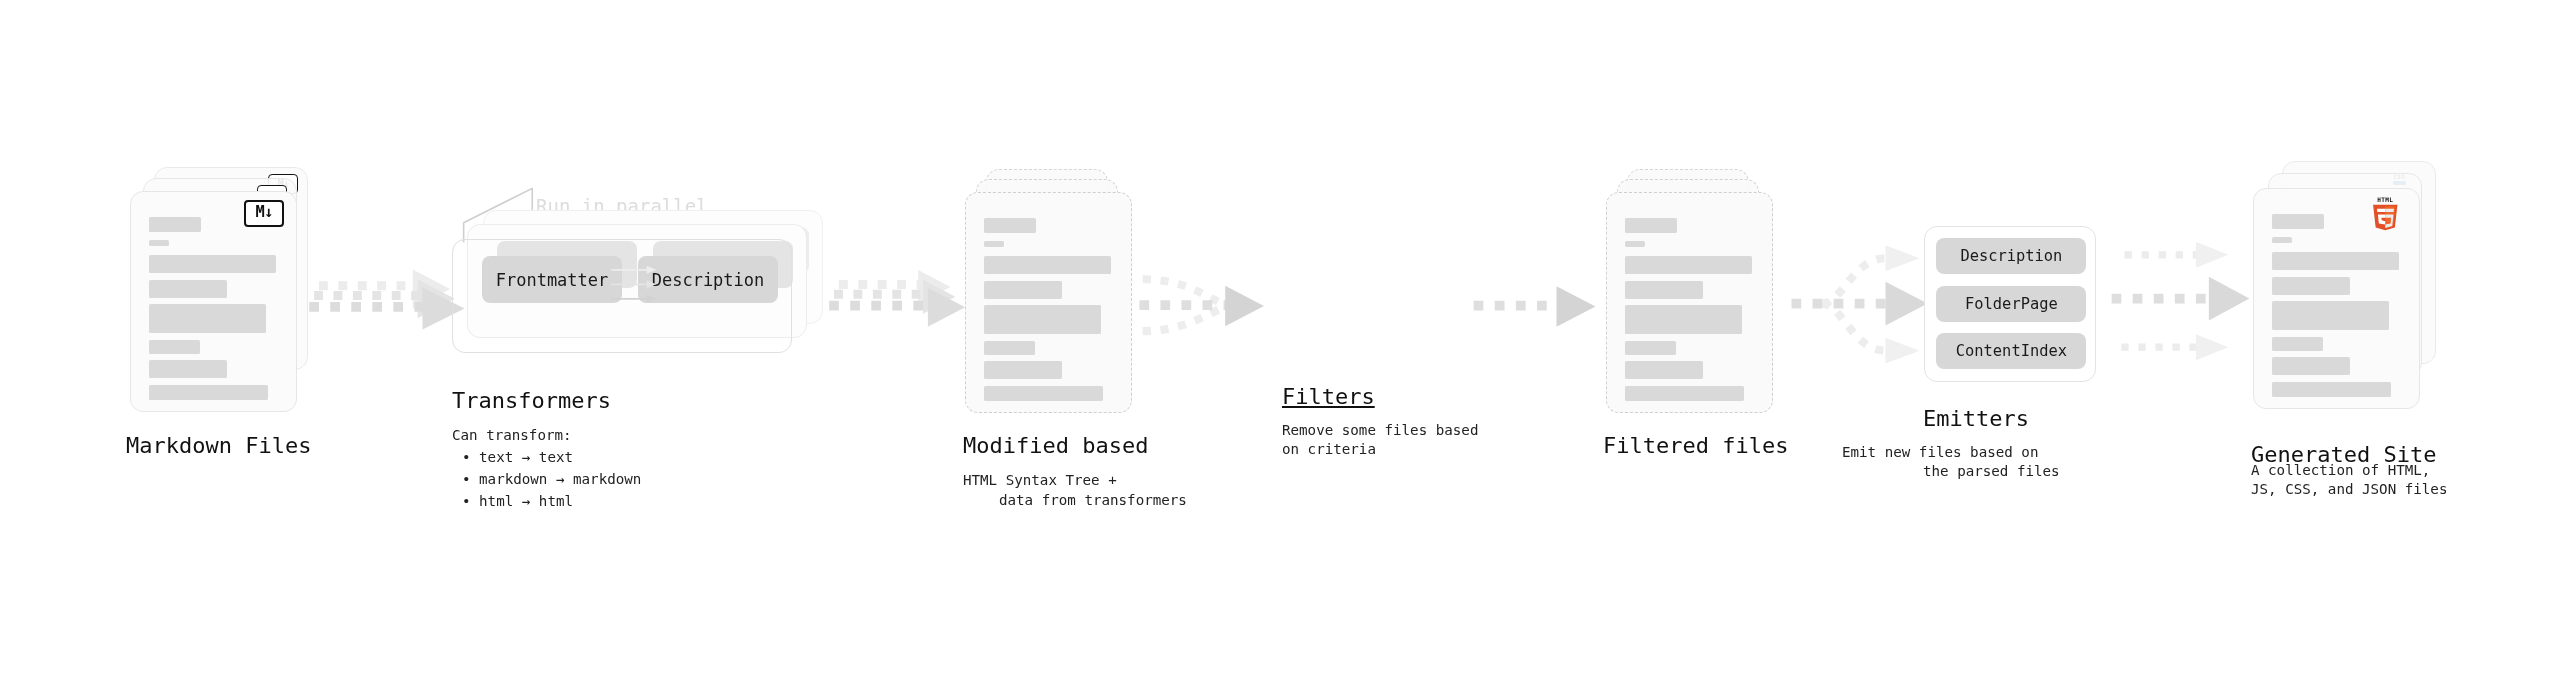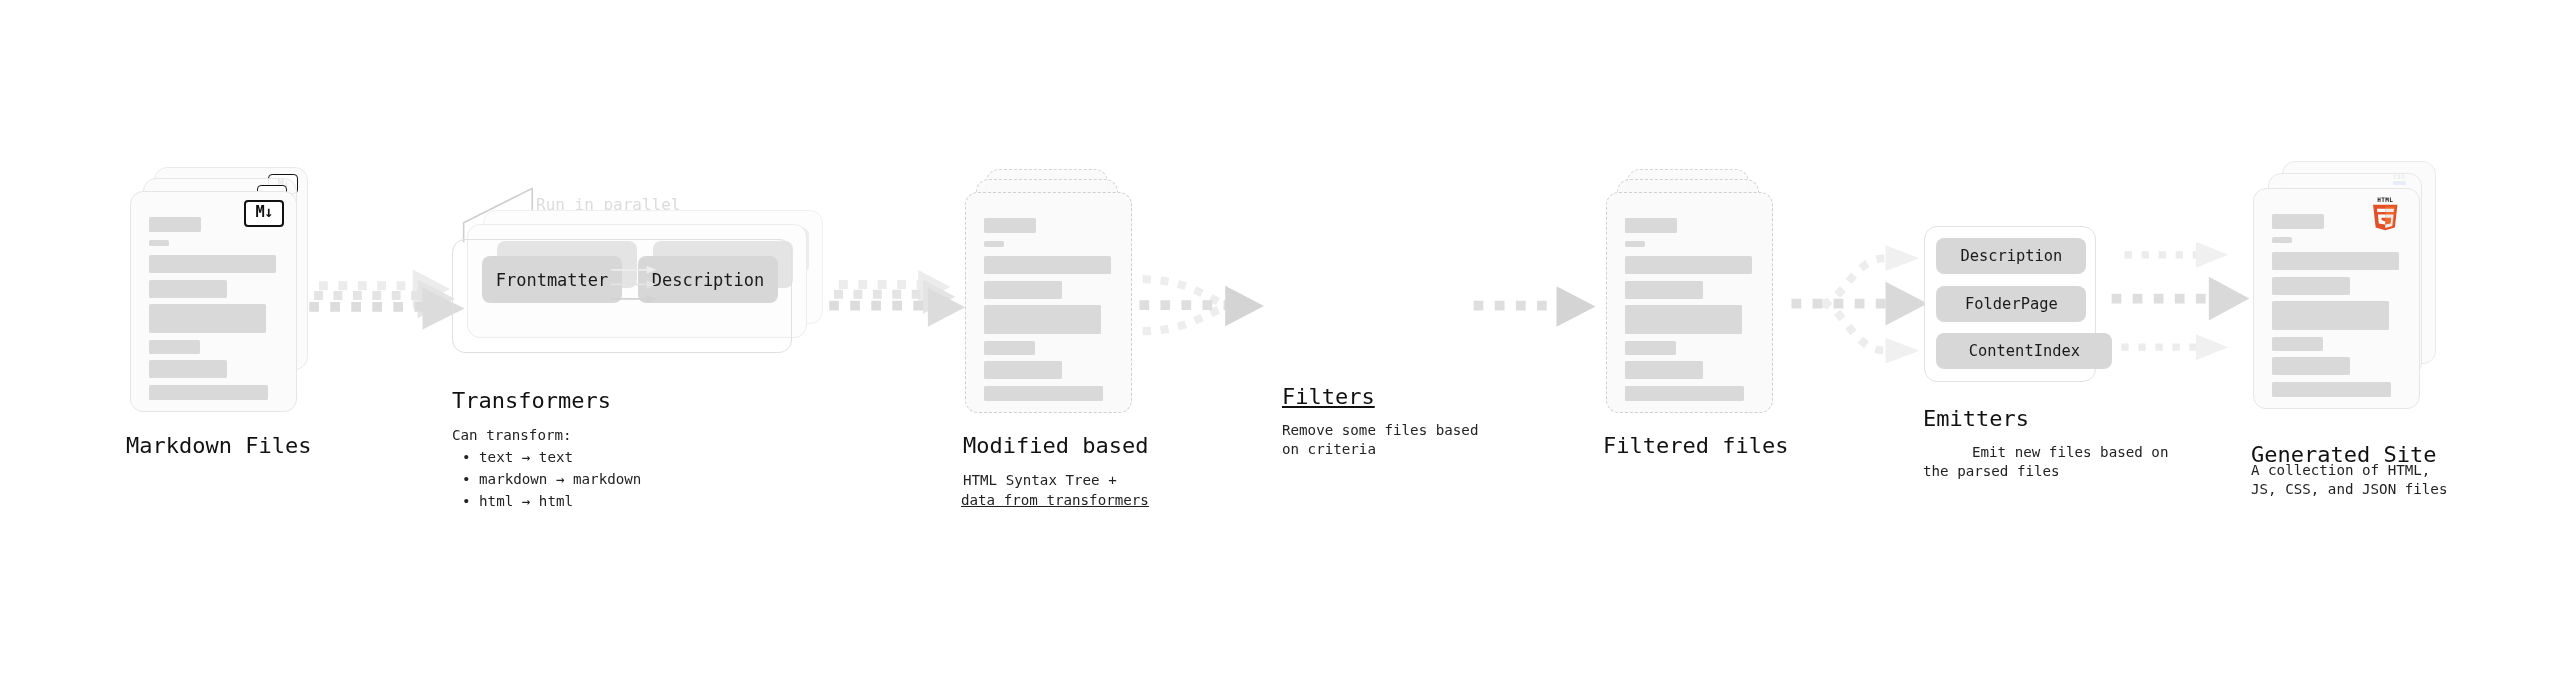--- a/index.html
+++ b/index.html
@@ -89,21 +89,21 @@
   .sub{
     position:absolute;
     font-size:14.2px;
     line-height:19.5px;
     color:#222;
     white-space:pre;
   }
   .sub.list{line-height:18.7px;}
   .note{
     position:absolute;
-    font-size:16px;
+    font-size:19px;
     color:#dcdcdc;
     white-space:nowrap;
   }
 
   svg{display:block;overflow:visible;}
 </style>
 </head>
 <body>
 
 <div id="stage">
@@ -235,21 +235,21 @@
       <div class="skel" style="left:18px;top:88px;width:78px;height:18px;"></div>
       <div class="skel" style="left:18px;top:112px;width:117px;height:29px;"></div>
       <div class="skel" style="left:18px;top:148px;width:51px;height:14px;"></div>
       <div class="skel" style="left:18px;top:168px;width:78px;height:18px;"></div>
       <div class="skel" style="left:18px;top:193px;width:119px;height:14.6px;"></div>
     </div>
   </div>
 
   <div class="title" style="left:963px;top:433px;">Modified based</div>
   <div class="sub" style="left:963px;top:471px;">HTML Syntax Tree +</div>
-  <div class="sub" style="left:961px;top:491px;text-decoration:underline;">data from transformers</div>
+  <div class="sub" style="left:999px;top:491px;">data from transformers</div>
 
   <svg class="abs" style="left:1136px;top:268px;" width="146" height="89" viewBox="0 0 180 110">
     <g fill="none" stroke-width="10" stroke-dasharray="10 12">
       <path d="M8 14 C 60 14, 84 34, 110 46" stroke="#ededed"></path>
       <path d="M8 78 C 60 78, 84 58, 110 48" stroke="#ededed"></path>
       <line x1="4" y1="46" x2="112" y2="46" stroke="#dedede" stroke-width="12" stroke-dasharray="12 14"></line>
     </g>
     <polygon points="110,22 158,47 110,72" fill="#d4d4d4"></polygon>
   </svg>
 
@@ -289,26 +289,26 @@
     <polygon points="124,124 166,140 124,156" fill="#f0f0f0"></polygon>
   </svg>
 
   <div class="procbox" style="left:1924px;top:226px;width:172px;height:156px;border-color:#e3e3e3;">
     <div class="chip" style="left:11.4px;top:11.4px;width:150px;height:36px;font-size:15.4px;">
       <span>Description</span>
     </div>
     <div class="chip" style="left:11.4px;top:59px;width:150px;height:36px;font-size:15.4px;">
       <span>FolderPage</span>
     </div>
-    <div class="chip" style="left:11.4px;top:106px;width:176px;height:36px;font-size:15.4px;">
+    <div class="chip" style="left:11.4px;top:106px;width:150px;height:36px;font-size:15.4px;">
       <span>ContentIndex</span>
     </div>
   </div>
   <div class="title" style="left:1923px;top:406px;">Emitters</div>
-  <div class="sub" style="left:1972px;top:443px;text-align:center;">Emit new files based on</div>
+  <div class="sub" style="left:1842px;top:443px;text-align:center;">Emit new files based on</div>
   <div class="sub" style="left:1923px;top:462px;">the parsed files</div>
 
   <svg class="abs" style="left:2110px;top:232px;" width="154" height="138" viewBox="0 0 190 170">
     <g fill="none">
       <line x1="18" y1="28" x2="110" y2="28" stroke="#ececec" stroke-width="9" stroke-dasharray="9 12"></line>
       <line x1="2" y1="82" x2="124" y2="82" stroke="#dedede" stroke-width="12" stroke-dasharray="12 14"></line>
       <line x1="14" y1="142" x2="110" y2="142" stroke="#ececec" stroke-width="9" stroke-dasharray="9 12"></line>
     </g>
     <polygon points="106,12 146,28 106,44" fill="#f0f0f0"></polygon>
     <polygon points="122,55 172,82 122,109" fill="#d9d9d9"></polygon>

